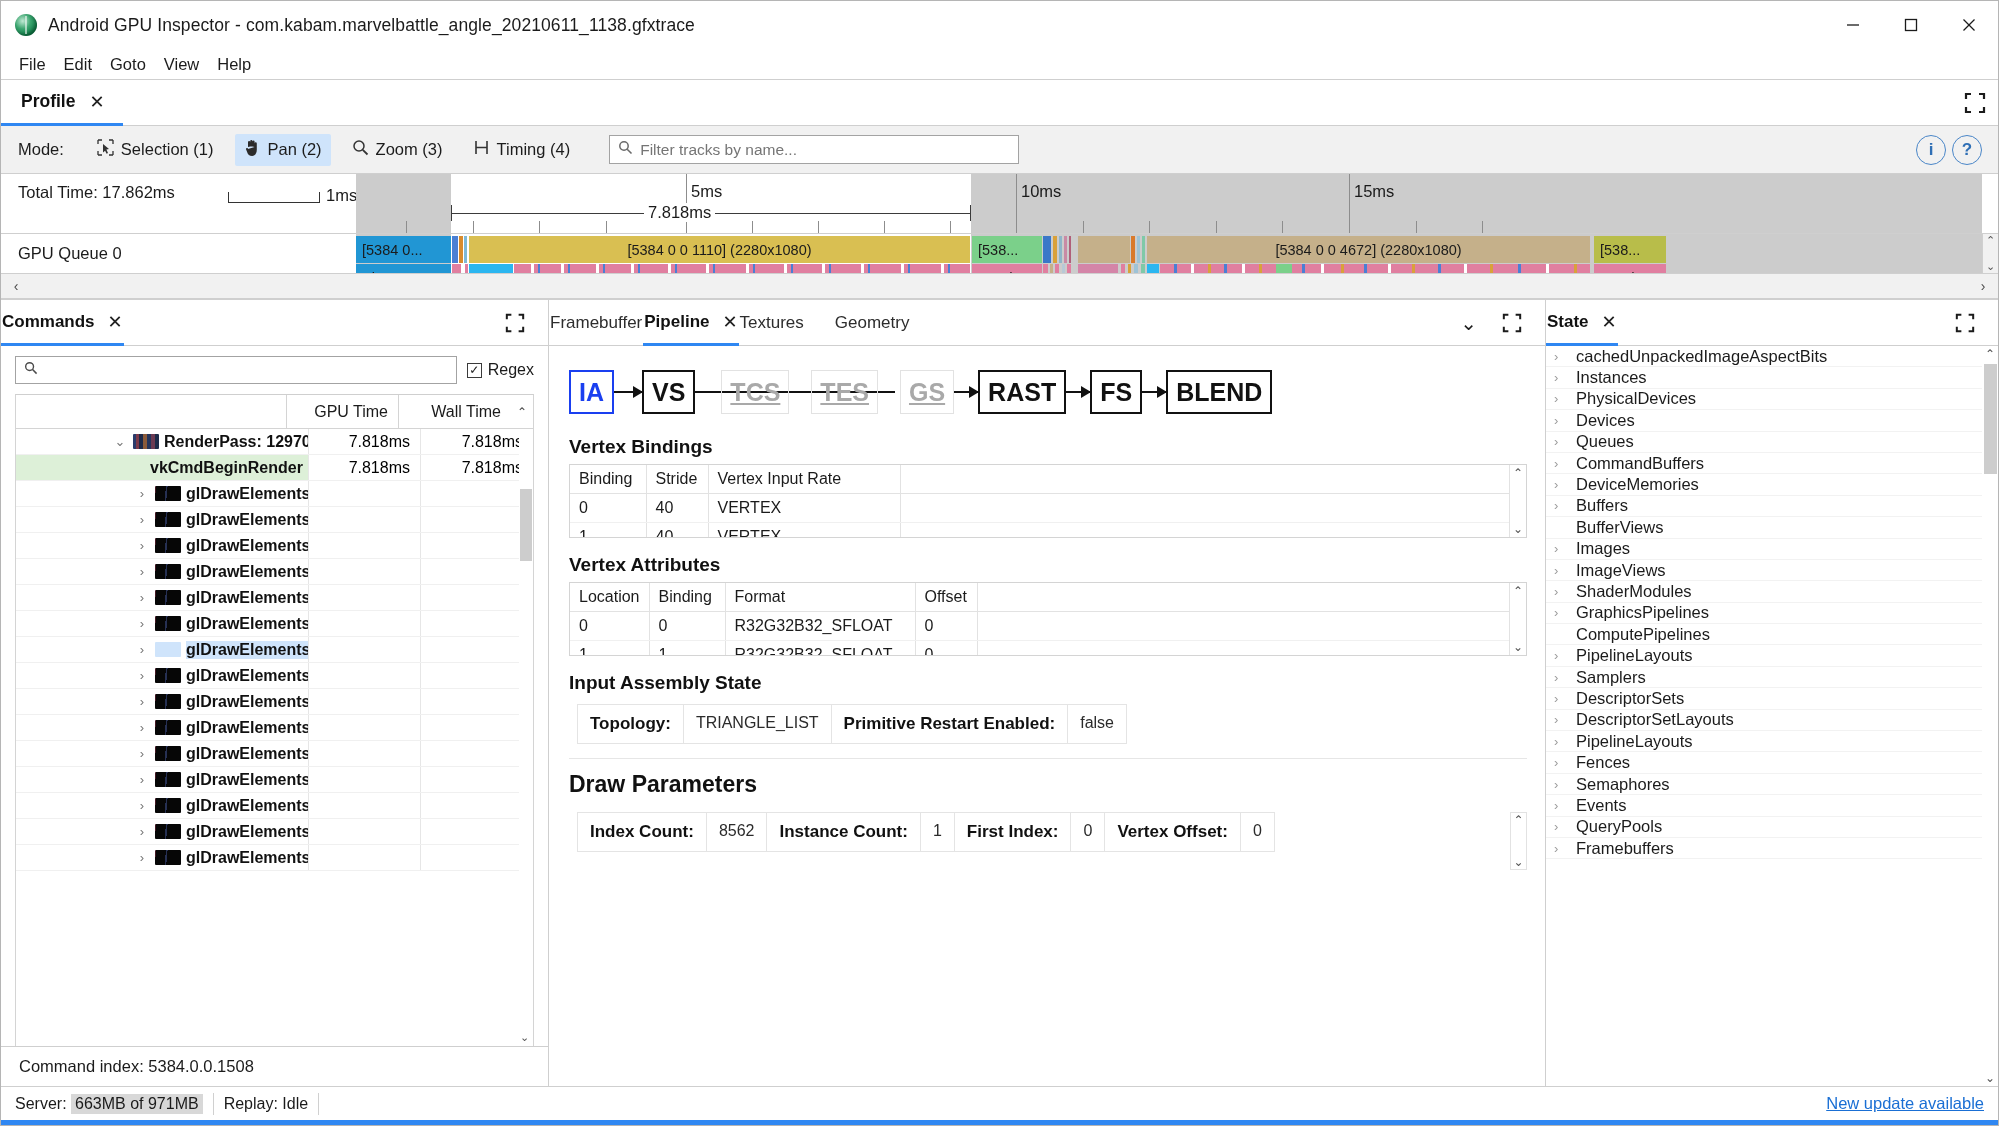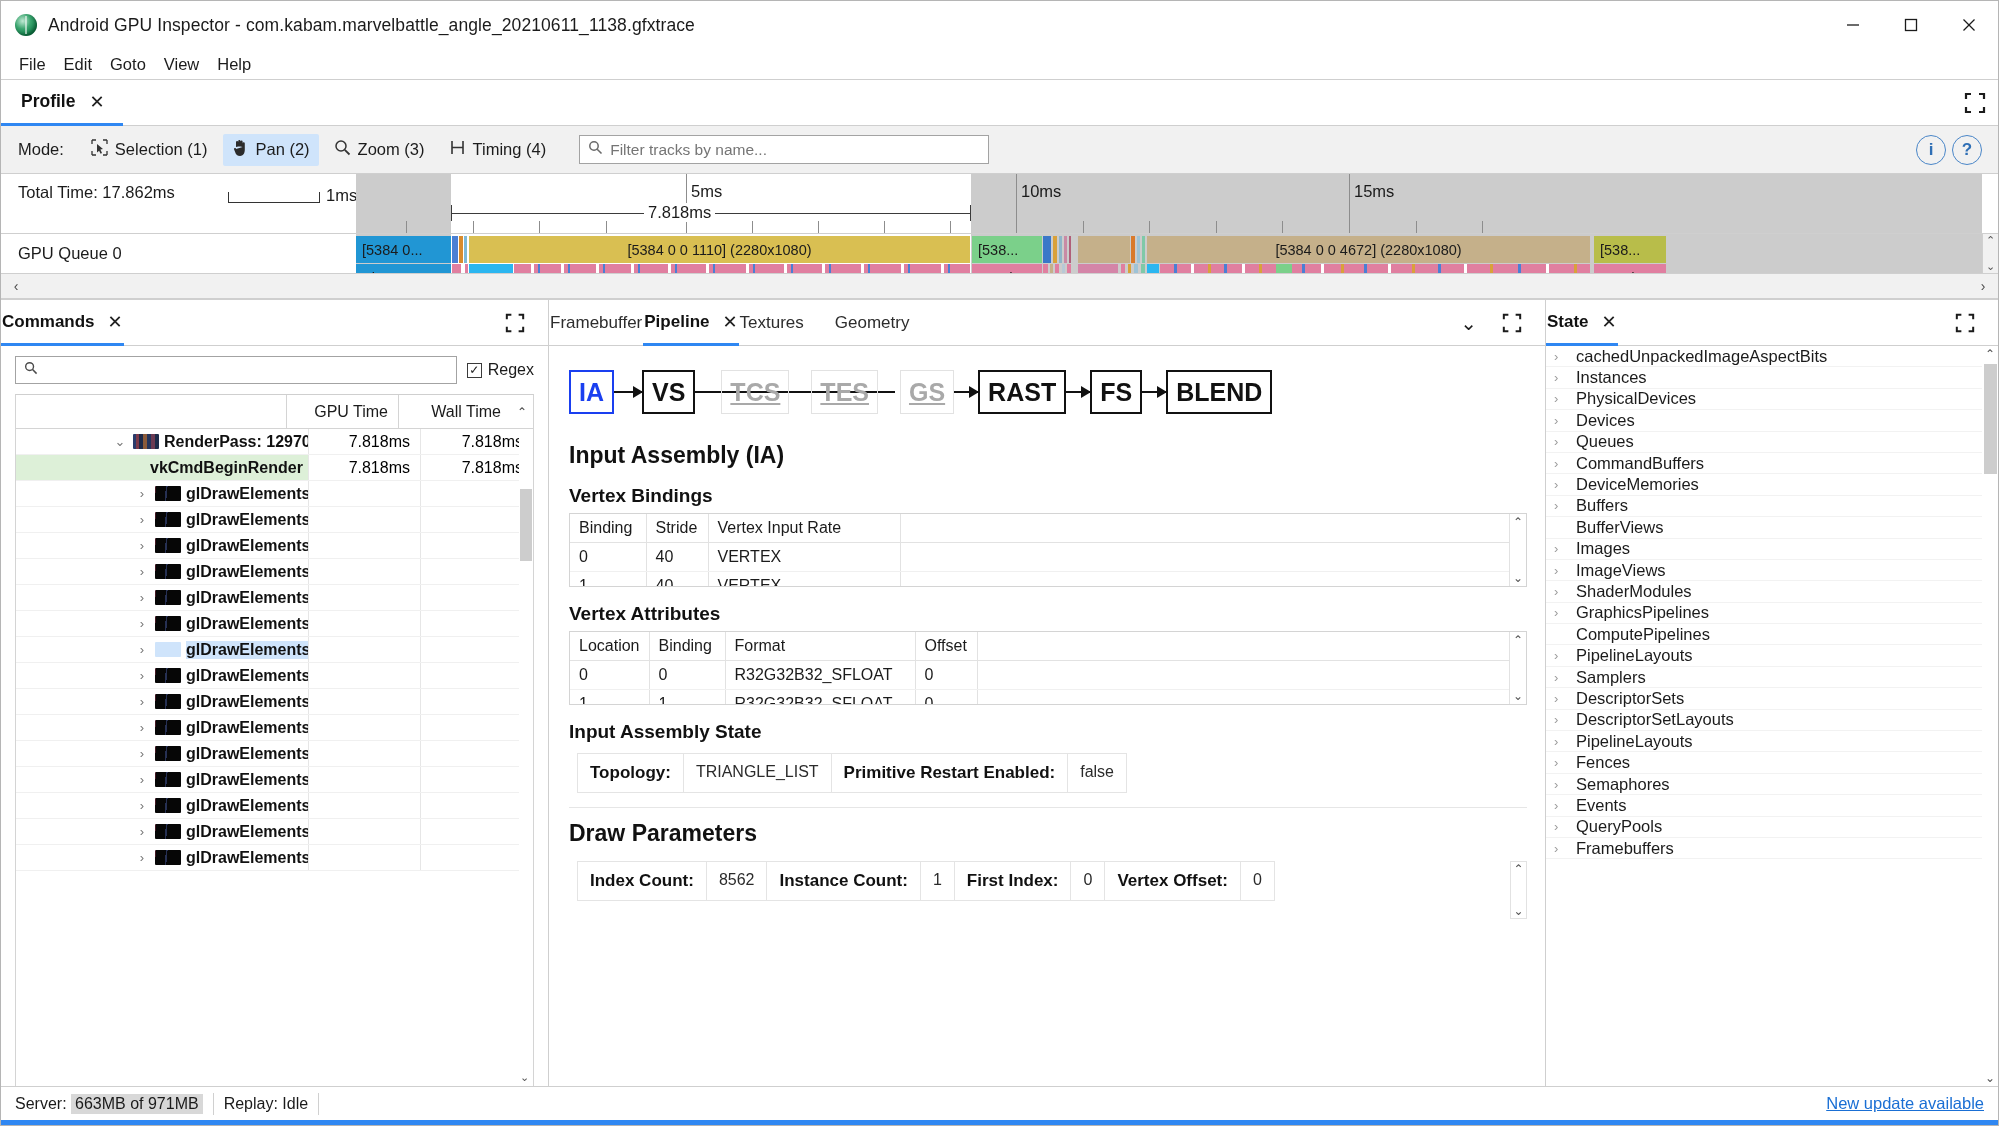--- a/index.html
+++ b/index.html
@@ -47,21 +47,21 @@
     border-bottom: 3px solid #2f87f2; position:relative; margin-bottom:-1px;
   }
   .maintab .lbl { font-size: 17.5px; font-weight: bold; color:#111; }
   .x-glyph { font-size: 18px; color:#222; line-height:1; font-weight:400; }
   .tabstrip-spacer { flex:1; }
   .expand-icon { width:46px; display:flex; align-items:center; justify-content:center; }
 
   
   .modebar {
     flex:0 0 48px; height:48px; display:flex; align-items:center;
-    background:#f1f1f1; border-bottom:1px solid #cfcfcf; padding-left: 17px; gap: 6px;
+    background:#f1f1f1; border-bottom:1px solid #cfcfcf; padding-left: 17px; gap: 12px;
   }
   .mode-label { font-size:16.5px; color:#1c1c1c; margin-right: 12px; }
   .mode-btn {
     display:flex; align-items:center; gap:7px; font-size:16.5px; color:#1c1c1c;
     padding: 5px 9px; border-radius:2px;
   }
   .mode-btn.active { background:#cfe4fb; }
   .filter-box {
     margin-left: 18px; width: 410px; height: 29px; background:#fff; border:1px solid #a3a3a3;
     display:flex; align-items:center; padding: 0 8px; gap:7px;
@@ -685,20 +685,21 @@
             <div class="cwall"></div>
           </div>
 
           <div class="vscroll-rail">
             <div class="vscroll-thumb" style="top:60px; height:72px;"></div>
             <div style="position:absolute;bottom:2px;left:1px;font-size:11px;color:#555;">⌄</div>
           </div>
         </div>
       </div>
 
+      <div class="cmd-status">Command index: 5384.0.0.1508</div>
     </div>
 
     <div class="pane pane-pipeline">
       <div class="pane-tabs">
         <div class="ptab">
           <span>Framebuffer</span>
         </div>
         <div class="ptab active">
           <span>Pipeline</span>
           <span class="x-glyph">✕</span>
@@ -731,21 +732,20 @@
           <div class="stage off" style="margin-left:22px;background:transparent;">TES</div>
           <div class="stage off" style="margin-left:22px;background:transparent;">GS</div>
           <div class="arrow" style="width:24px;flex:0 0 24px;"></div>
           <div class="stage on">RAST</div>
           <div class="arrow" style="width:24px;flex:0 0 24px;"></div>
           <div class="stage on">FS</div>
           <div class="arrow" style="width:24px;flex:0 0 24px;"></div>
           <div class="stage on">BLEND</div>
         </div>
 
-        <div class="sec-title">Input Assembly (IA)</div>
 
         <div class="sub-title">Vertex Bindings</div>
         <div class="tblwrap" style="height:74px;overflow:hidden;">
           <table class="gtbl">
             <tbody>
                 <tr>
               <th style="width:76px;">Binding</th>
               <th style="width:62px;">Stride</th>
               <th style="width:192px;">Vertex Input Rate</th>
               <th></th>

